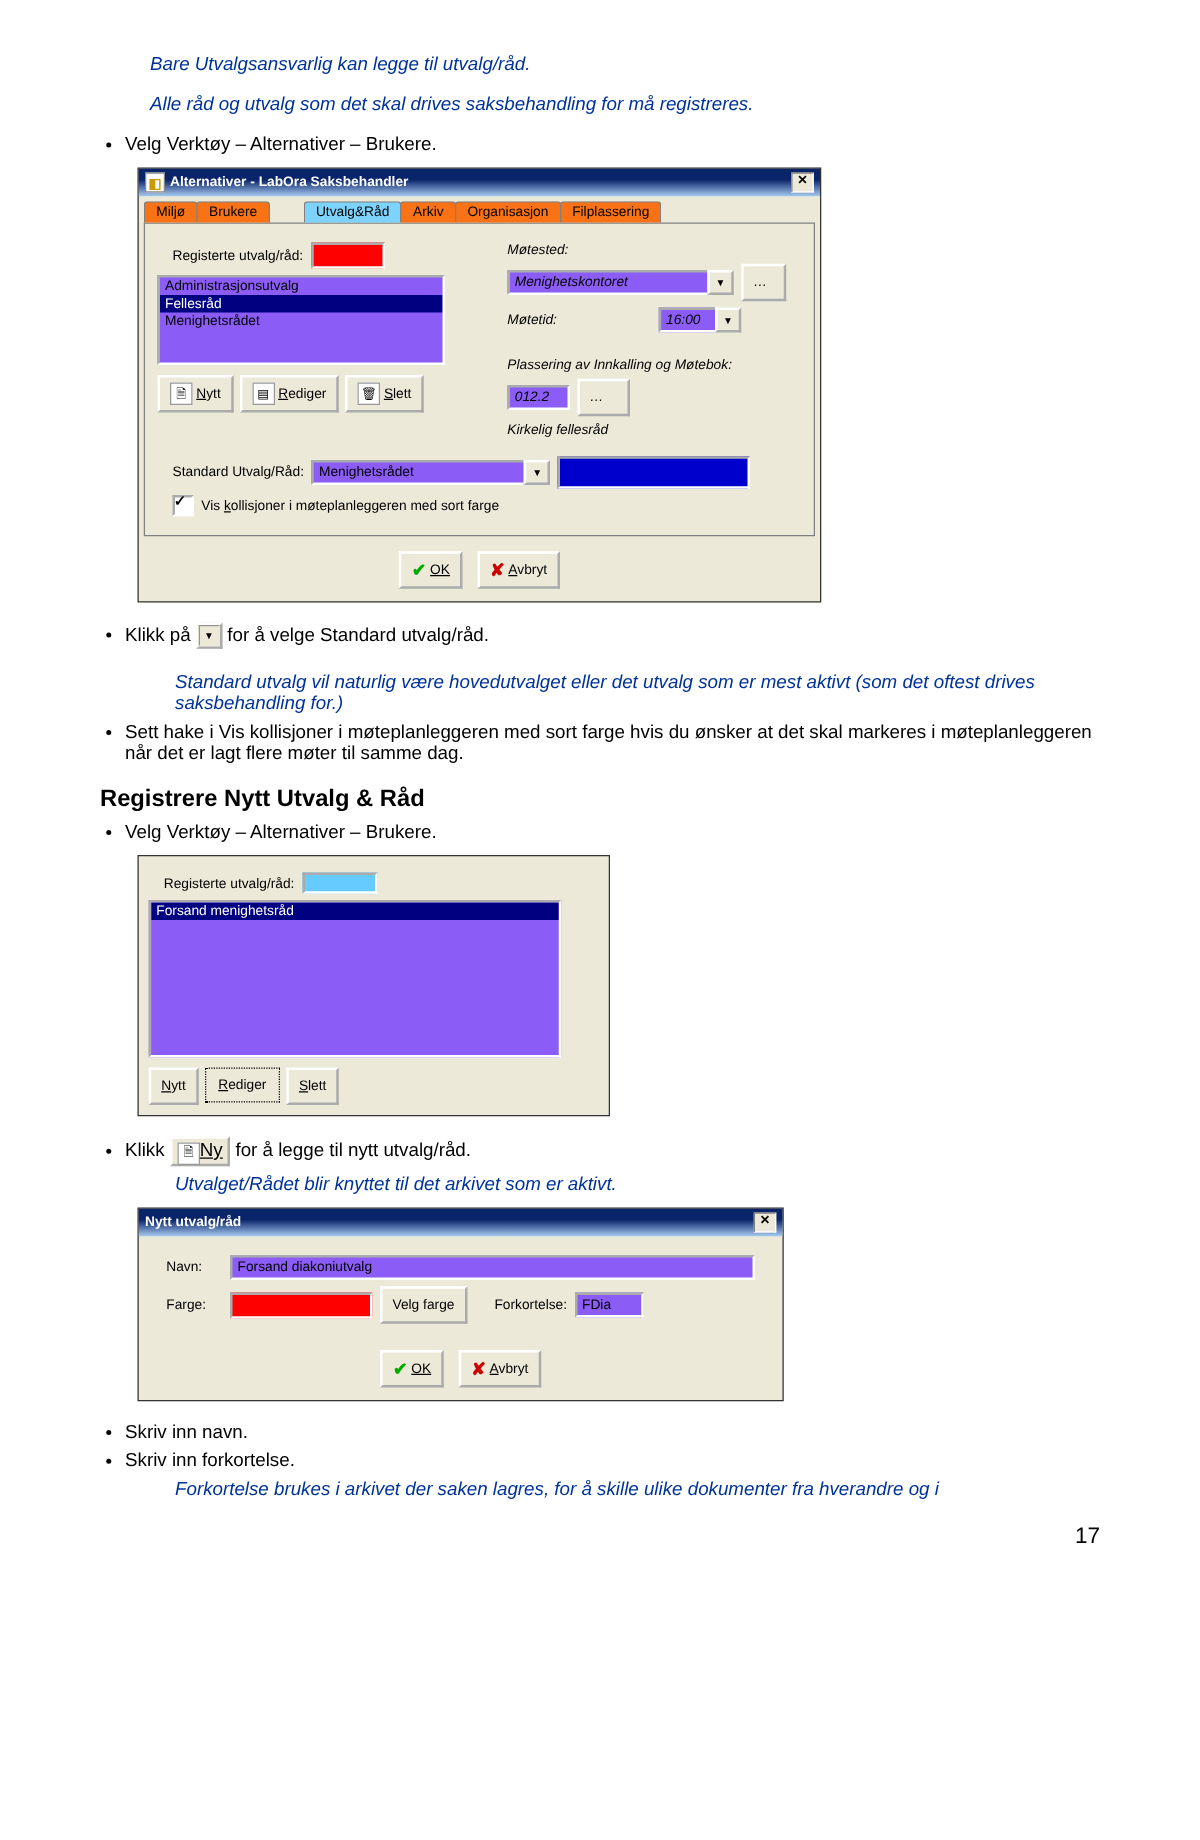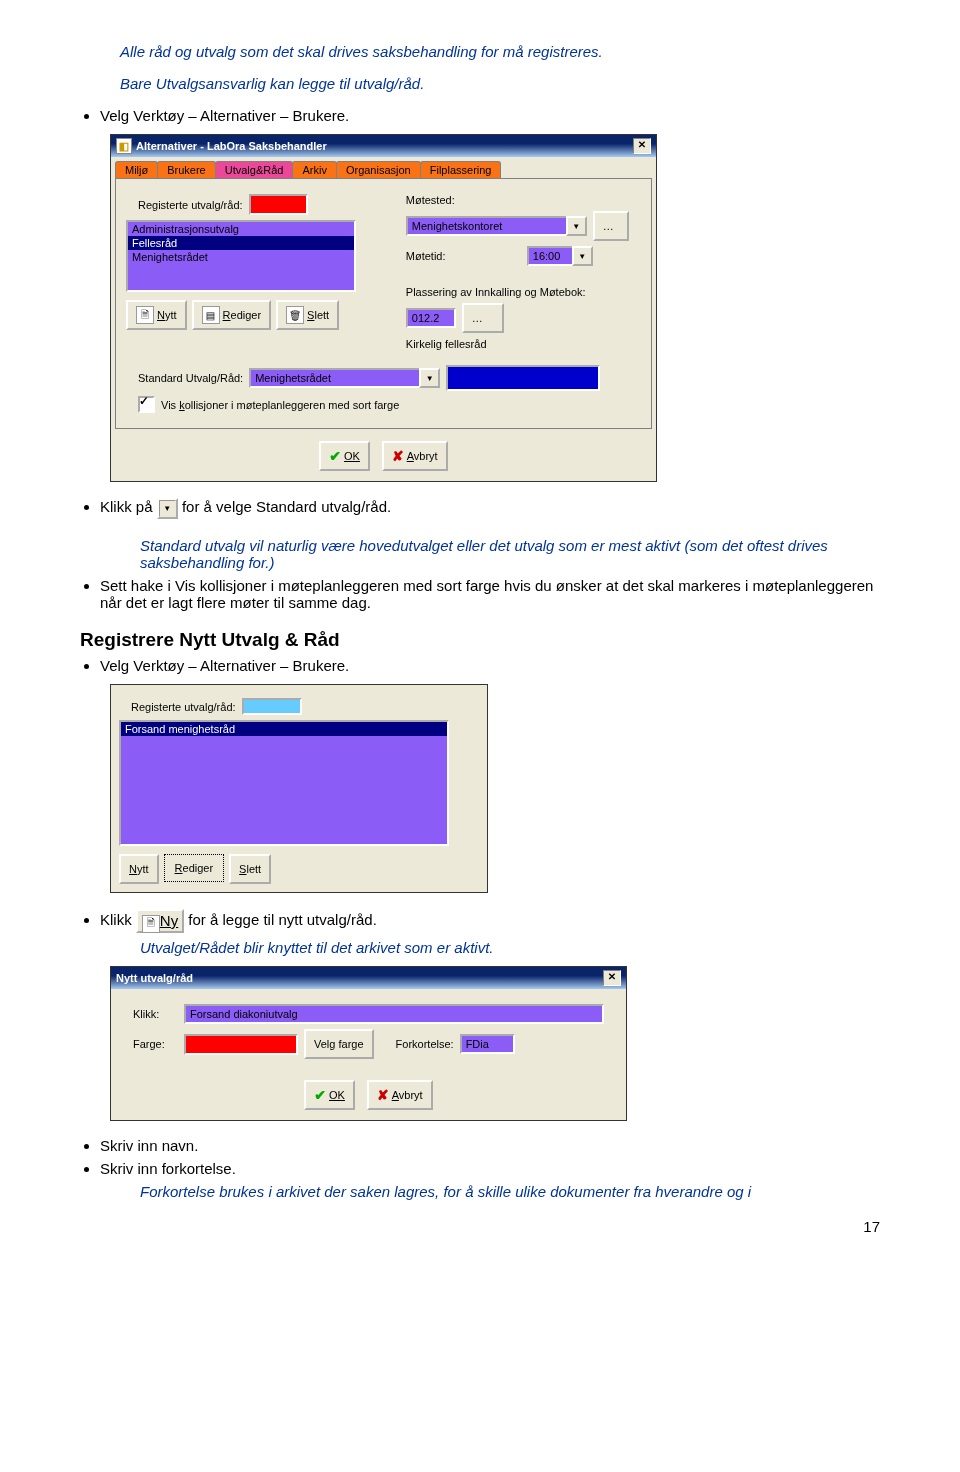--- a/index.html
+++ b/index.html
@@ -7,21 +7,21 @@
   .bulleted { list-style: disc; padding-left: 20px; margin: 6px 0; }
   .bulleted > li { margin: 6px 0; }
   .italic { font-style: italic; color: #003399; }
   h2 { font-size: 19px; font-weight: bold; margin: 18px 0 6px 0; }
   .dlg { font-family: Tahoma, Arial, sans-serif; font-size: 11px; background: #ece9d8; border: 1px solid #333; display: inline-block; margin: 4px 0 10px 30px; }
   .titlebar { background: linear-gradient(#0a246a 40%, #a6caf0); color: #fff; font-weight: bold; padding: 3px 5px; display: flex; align-items: center; }
   .titlebar-title { flex: 1; }
   .titlebar-x { background: #ece9d8; color: #000; border: 1px solid #808080; border-right-color:#fff; border-bottom-color:#fff; width: 16px; height: 14px; text-align: center; line-height: 12px; font-family: Arial; font-size: 10px; font-weight: bold; }
   .tabs { display: flex; padding: 4px 4px 0 4px; gap: 0; }
   .tab { border: 1px solid #808080; border-bottom: none; background: #f97316; padding: 2px 9px; border-top-left-radius: 3px; border-top-right-radius: 3px; margin-right: -1px; }
-  .tab.active { background: #ec4899; position: relative; z-index: 2; }
+  .tab.active { background: #7dd3fc; position: relative; z-index: 2; margin-left: 28px; }
   .tabpanel { border: 1px solid #808080; padding: 10px; margin: 0 4px 6px 4px; background: #ece9d8; }
   .underline-first::first-letter { text-decoration: underline; }
   .sunken { background: #8b5cf6; border: 2px inset #fff; padding: 2px 4px; box-sizing: border-box; }
   .lb { height: 72px; overflow: auto; padding: 0; }
   .lb div { padding: 1px 4px; }
   .lb div.sel { background: #000080; color: #fff; }
   .row { display: flex; align-items: center; gap: 6px; margin: 5px 12px; }
   .dropdown { display: inline-flex; align-items: stretch; }
   .dropdown .sunken { border-right: none; }
   .ddbtn { width: 17px; background: #ece9d8; border: 2px outset #fff; display: flex; align-items: center; justify-content: center; font-size: 8px; }
@@ -32,36 +32,36 @@
   .colorbox { width: 55px; height: 17px; background: #f00; border: 2px inset #fff; display: inline-block; }
   .bigblue { width: 150px; height: 22px; background: #0000cc; border: 2px inset #fff; display: inline-block; }
   .okrow { display: flex; justify-content: center; gap: 12px; padding: 6px 0 10px; }
   .green-check { color: #0a0; font-weight: bold; font-size: 14px; }
   .red-x { color: #c00; font-weight: bold; font-size: 14px; }
   .iconbox { width: 16px; height: 16px; border: 1px solid #999; background: #fff; display: inline-flex; align-items: center; justify-content: center; font-size: 10px; }
   .dotsbtn { width: 22px; }
   .inline-icon { display: inline-block; vertical-align: middle; }
   .inline-dd { display: inline-flex; vertical-align: middle; border: 2px outset #fff; background:#ece9d8; }
   .inline-dd .ddbtn { border: 1px inset #ece9d8; }
-  .page-num { text-align: right; margin-top: 18px; font-size: 15px; }
+  .page-num { text-align: right; margin-top: 18px; font-size: 18px; }
   .col-left { width: 52%; }
-  .col-right { width: 48%; padding-left: 8px; }
+  .col-right { width: 48%; padding-left: 8px; font-style: italic; }
   .grid2 { display: flex; }
   .small-dlg { width: 360px; }
   .tiny-dlg { width: 515px; }
   .inline-btn-icon { width: 14px; height: 14px; display:inline-flex; align-items:center; justify-content:center; }
 </style>
 </head>
 <body>
 
 
 
 <div class="indent1">
+  <p class="italic">Bare Utvalgsansvarlig kan legge til utvalg/råd.</p>
   <p class="italic">Alle råd og utvalg som det skal drives saksbehandling for må registreres.</p>
-  <p class="italic">Bare Utvalgsansvarlig kan legge til utvalg/råd.</p>
 </div>
 
 <ul class="bulleted">
   <li>Velg Verktøy – Alternativer – Brukere.</li>
 </ul>
 
 
 <div class="dlg" style="width:545px">
   <div class="titlebar">
     <span class="inline-btn-icon" style="background:#fff;color:#c90;border:1px solid #888;margin-right:4px;">◧</span>
@@ -209,21 +209,21 @@
 </ul>
 
 
 <div class="dlg tiny-dlg">
   <div class="titlebar">
     <span class="titlebar-title">Nytt utvalg/råd</span>
     <span class="titlebar-x">✕</span>
   </div>
   <div style="padding:10px">
     <div class="row">
-      <span style="width:45px">Klikk:</span>
+      <span style="width:45px">Navn:</span>
       <span class="sunken" style="width:420px">Forsand diakoniutvalg</span>
     </div>
     <div class="row">
       <span style="width:45px">Farge:</span>
       <span class="colorbox" style="width:110px"></span>
       <span class="btn">
           <span>Velg farge</span>
         </span>
       <span style="width:10px"></span>
       <span>Forkortelse:</span>

